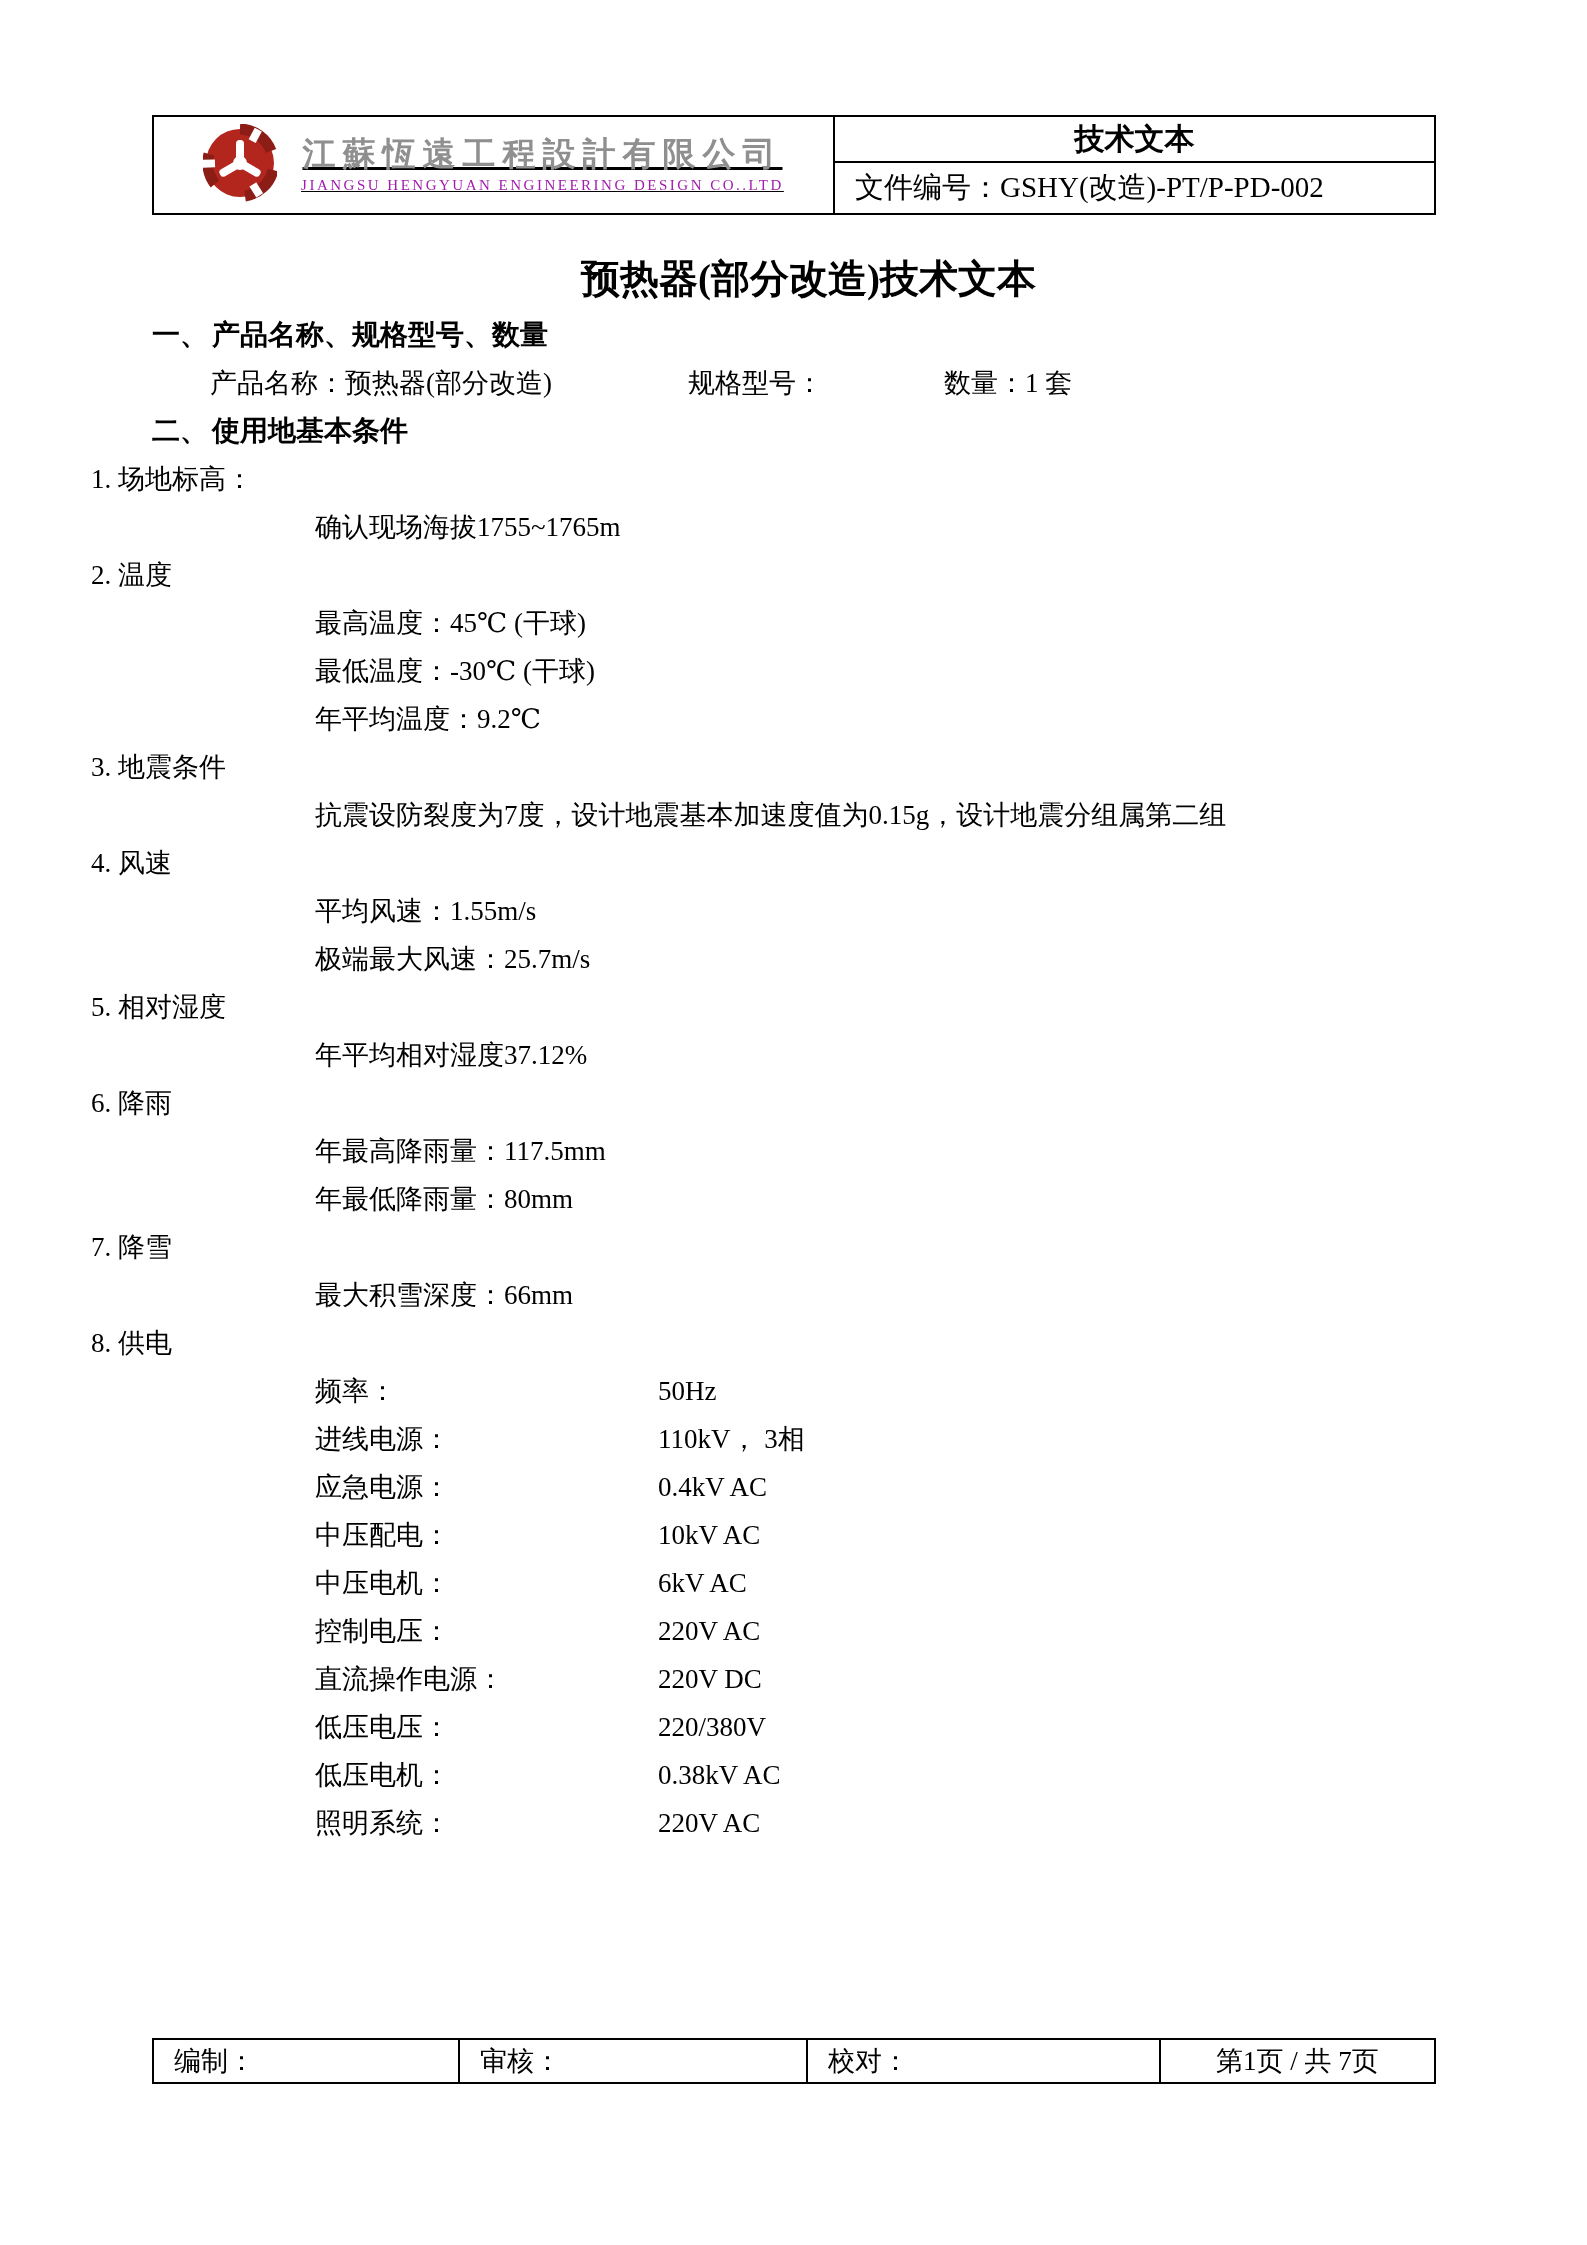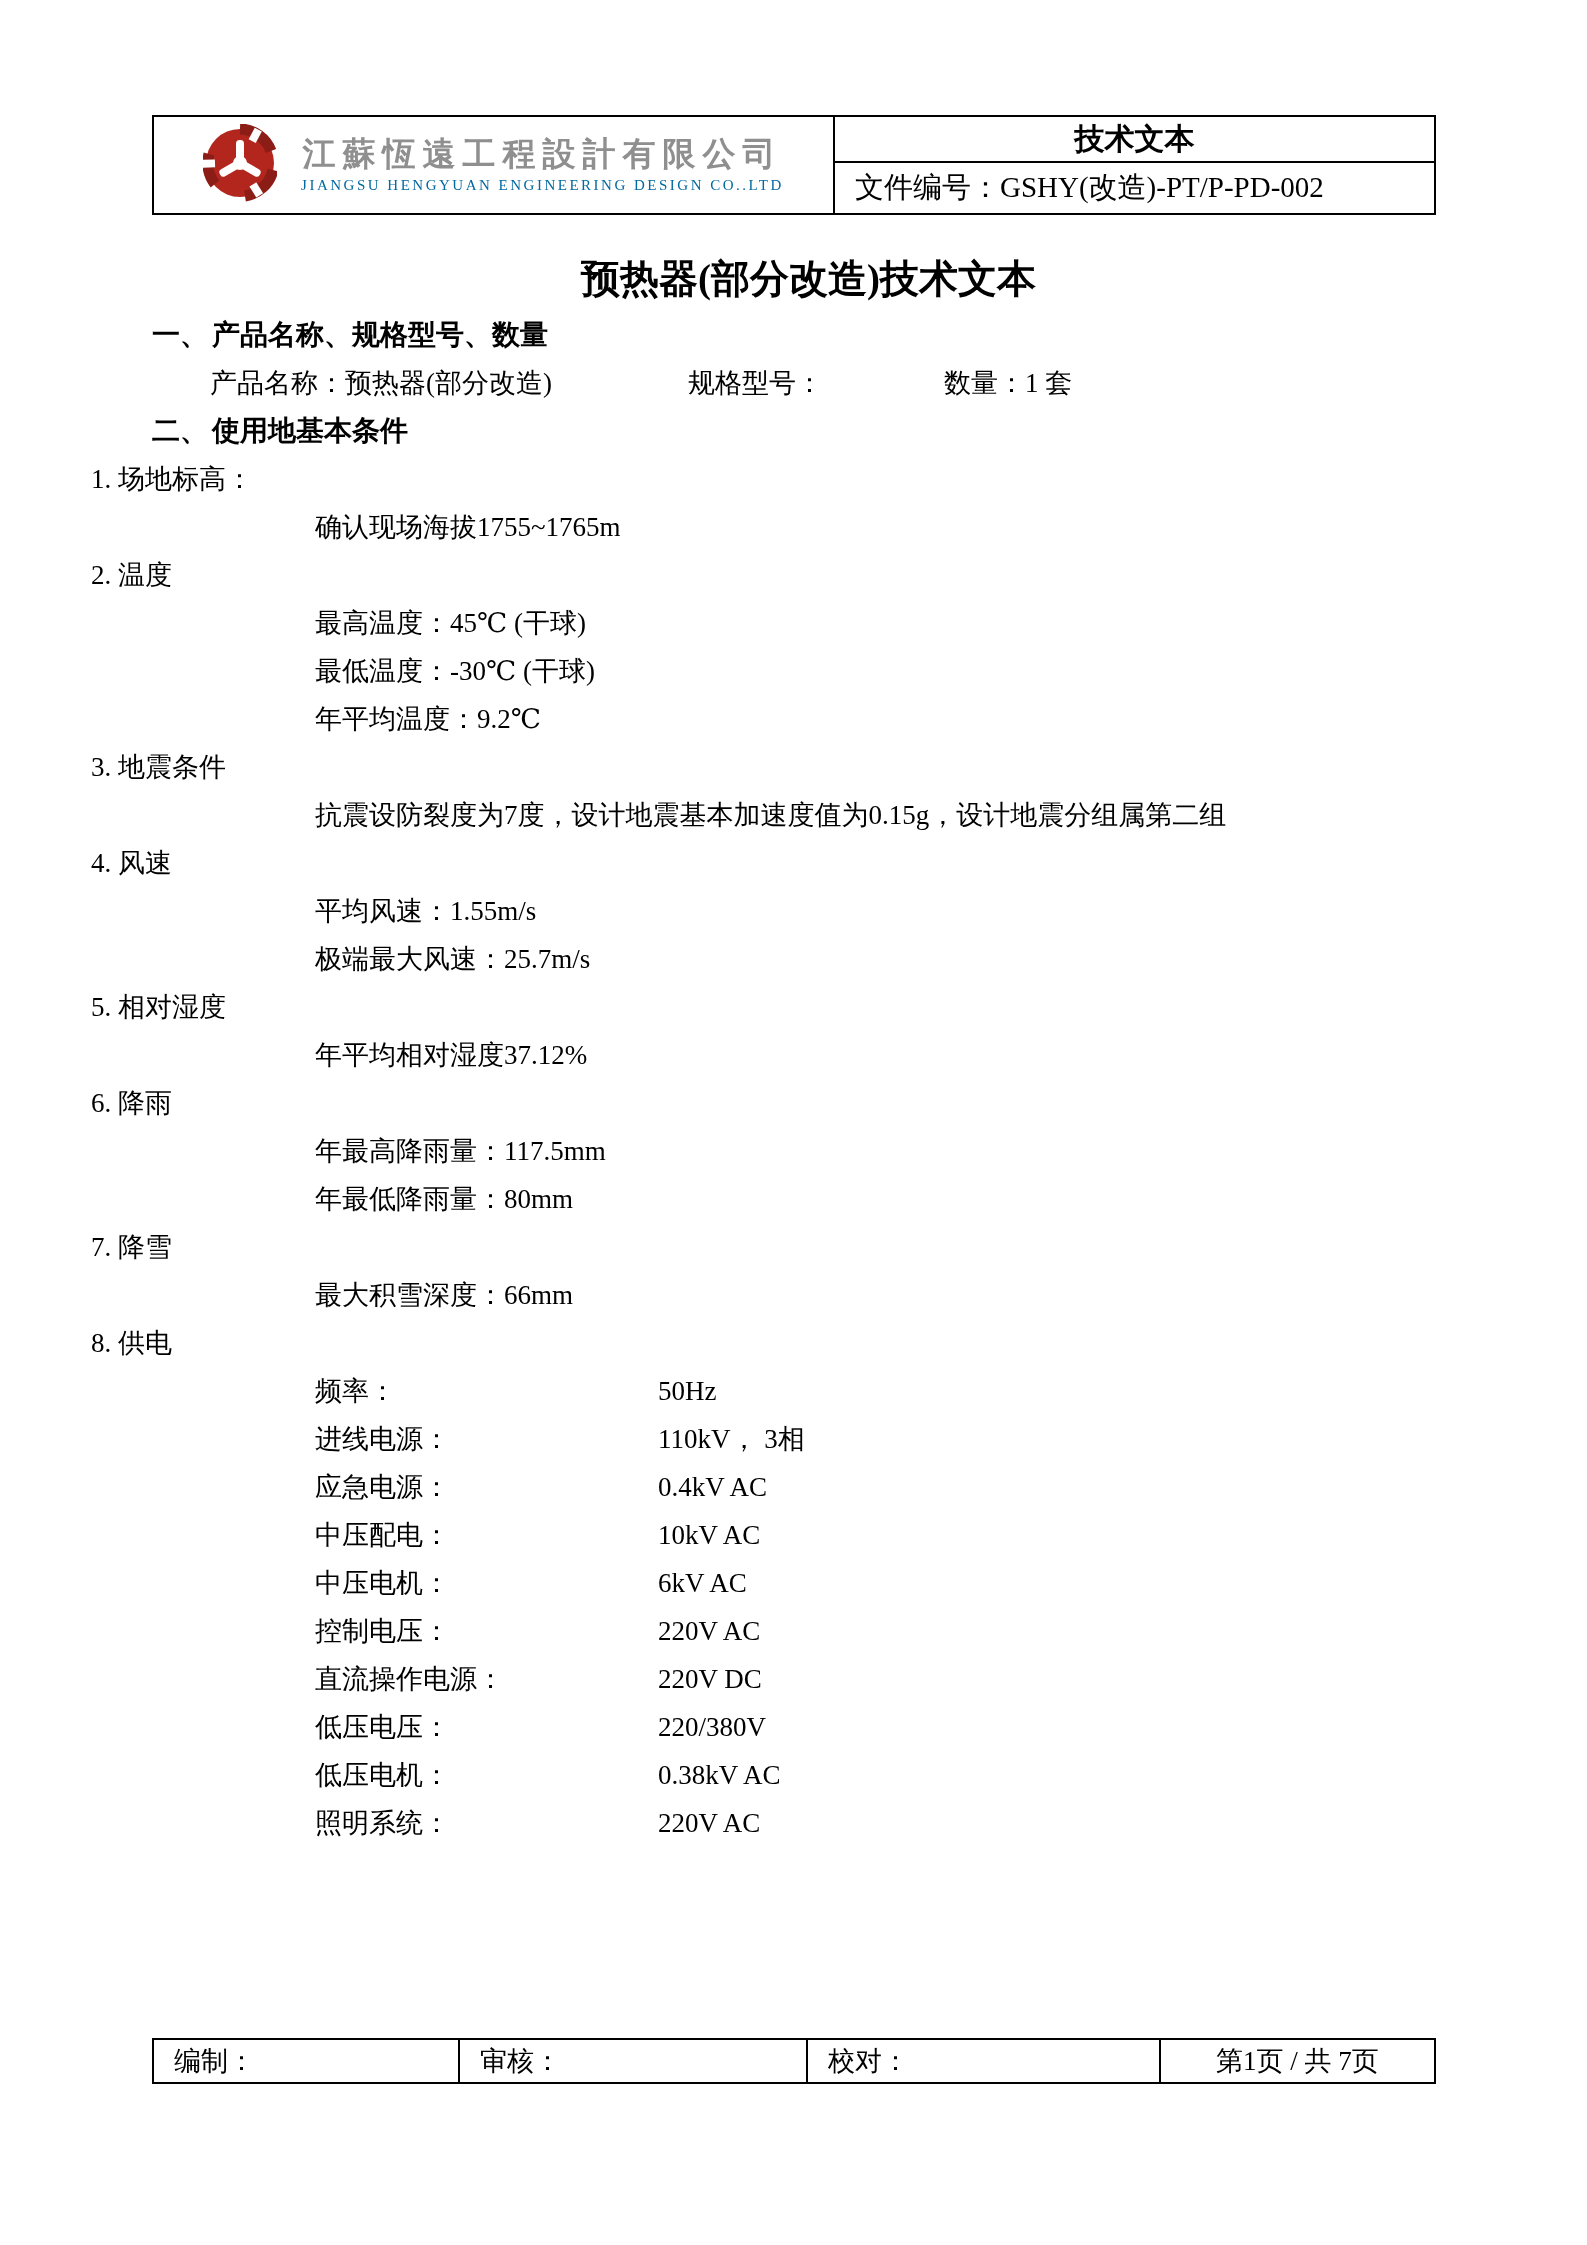--- a/index.html
+++ b/index.html
@@ -9,29 +9,29 @@
     position:relative; overflow:hidden;
   }
 
   
   .header-table {
     position:absolute; left:152px; top:115px; width:1284px; height:100px;
     border:2px solid #000; box-sizing:border-box; display:flex; background:#fff;
   }
   .logo-cell {
     width:681px; border-right:2px solid #000; box-sizing:border-box;
-    display:flex; align-items:center; justify-content:center; gap:24px;
+    display:flex; align-items:center; justify-content:center; gap:24px;text-decoration:underline;
   }
   .logo-text { display:flex; flex-direction:column; align-items:center; }
   .company-cn {
     font-size:33px; font-weight:bold; color:#8f8f8f; letter-spacing:7px;
     white-space:nowrap; line-height:1.15;
   }
   .company-en {
-    font-size:15px; color:#0369a1; letter-spacing:2.5px; white-space:nowrap;
+    font-size:15px; color:#a21caf; letter-spacing:2.5px; white-space:nowrap;
     margin-top:3px;
   }
   .right-cell { flex:1; display:flex; flex-direction:column; }
   .doc-type-row {
     height:46px; border-bottom:2px solid #000; box-sizing:border-box;
     display:flex; align-items:center; justify-content:center;
     font-size:30px; font-weight:bold;
   }
   .doc-no-row {
     flex:1; display:flex; align-items:center; padding-left:20px;

